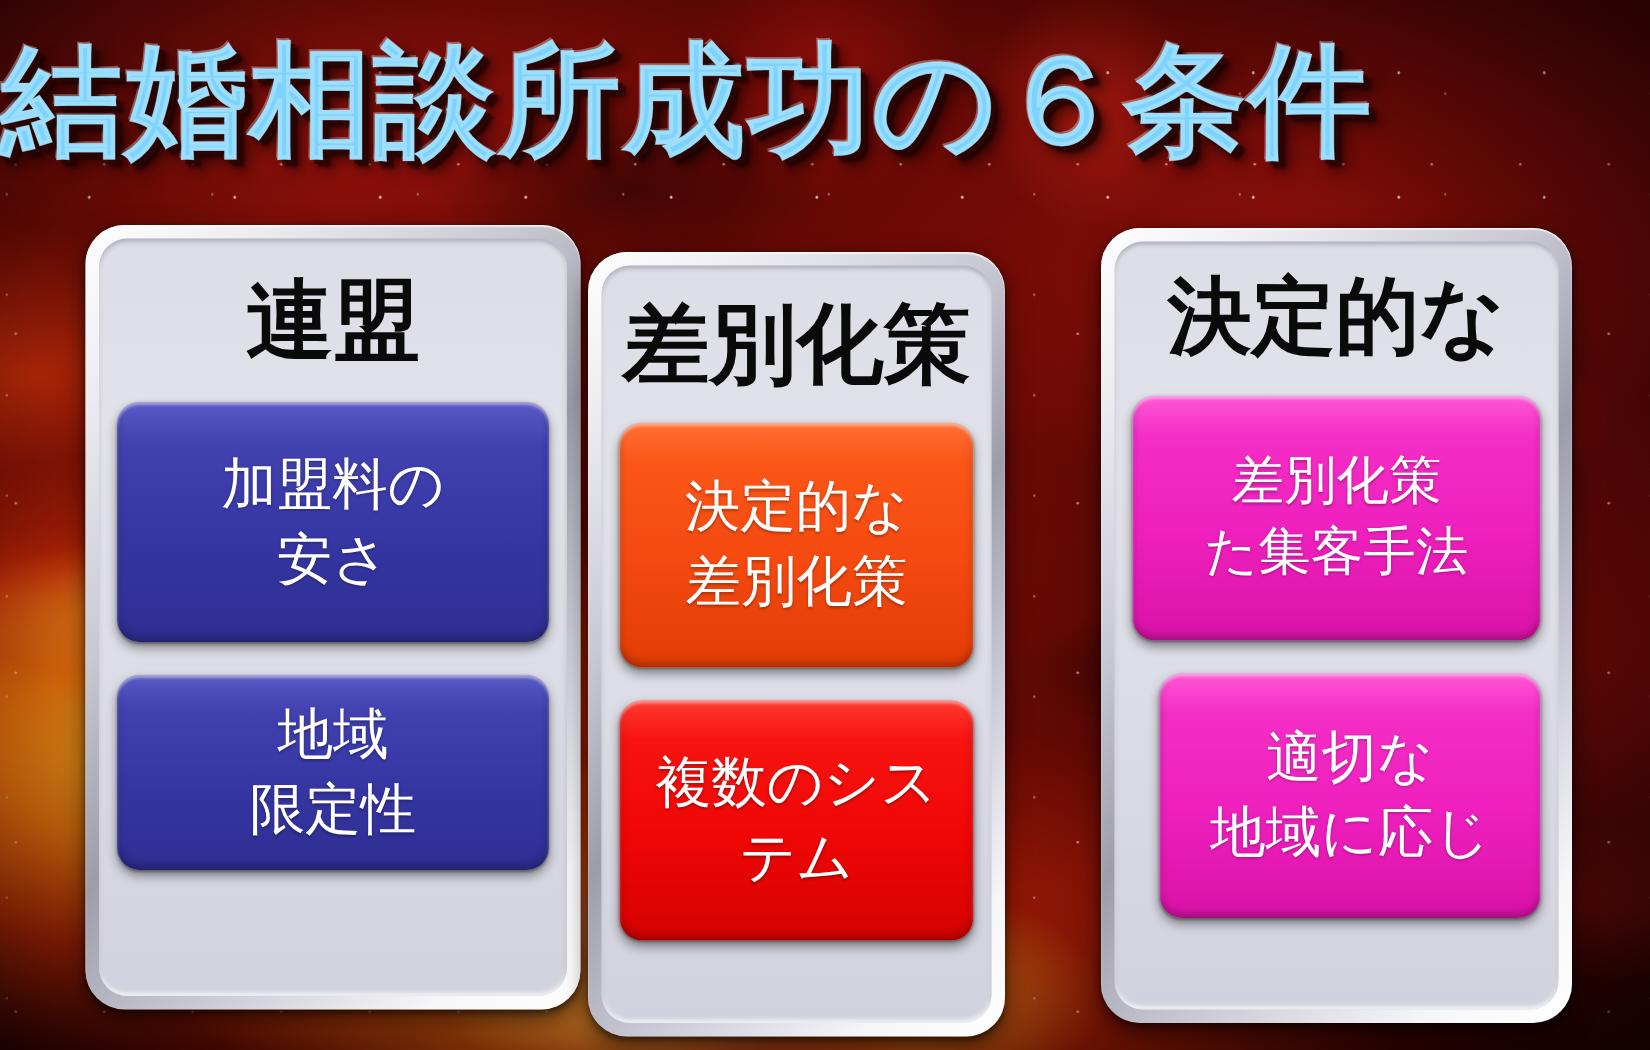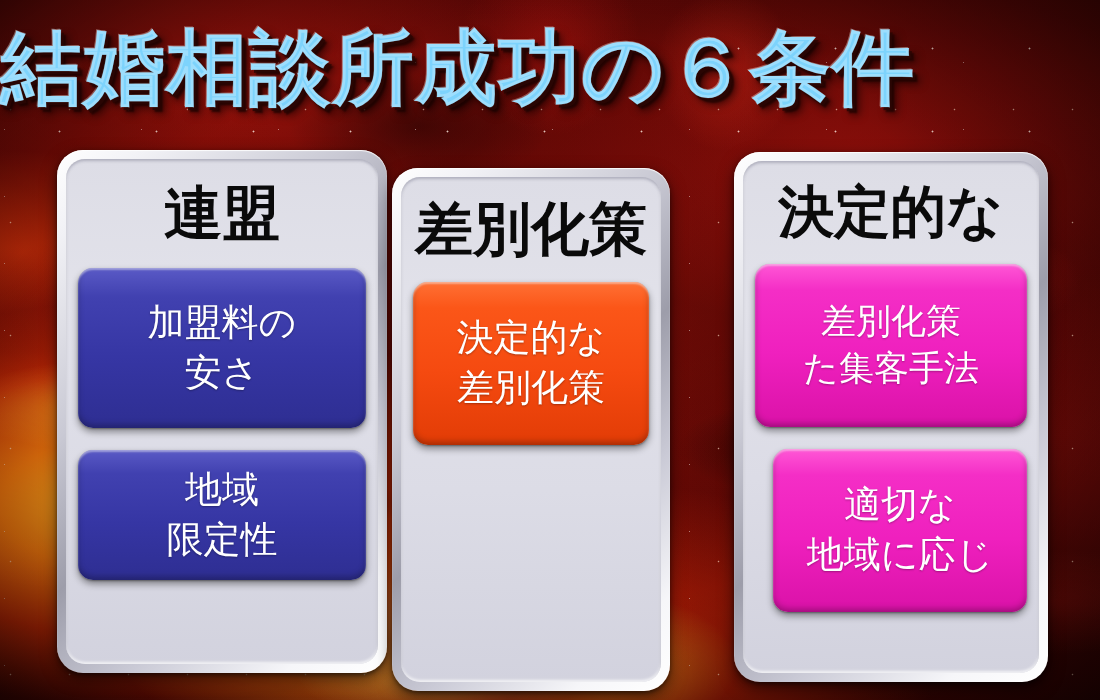--- a/index.html
+++ b/index.html
@@ -219,20 +219,24 @@
     </div>
 
     <div class="panel" style="left:392px; top:168px; width:278px; height:523px;">
       <div class="panel-inner">
         <div class="panel-heading h-med" style="margin:12px 0 22px 0;">差別化策</div>
         <div class="cards">
           <div class="card orange" style="height:163px;">
             <span class="line">決定的な</span>
             <span class="line">差別化策</span>
           </div>
+          <div class="card red" style="height:160px;">
+            <span class="line">複数のシス</span>
+            <span class="line">テム</span>
+          </div>
         </div>
       </div>
     </div>
 
     <div class="panel" style="left:734px; top:152px; width:314px; height:530px;">
       <div class="panel-inner">
         <div class="panel-heading h-med" style="margin:12px 0 22px 0; font-size:56px;">決定的な</div>
         <div class="cards">
           <div class="card magenta" style="height:163px; font-size:35px;">
             <span class="line">差別化策</span>

